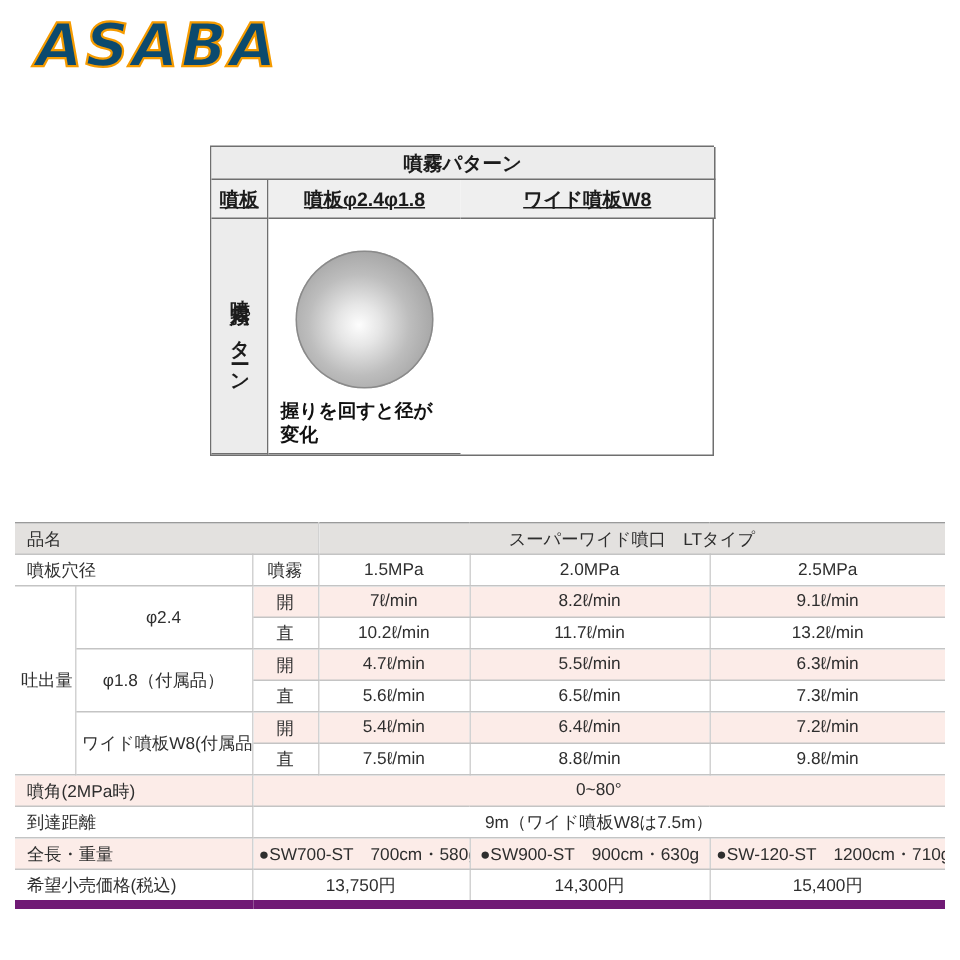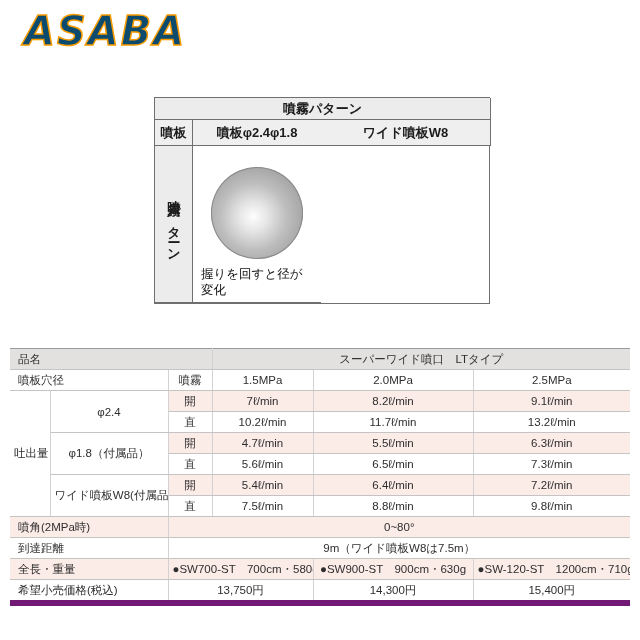--- a/index.html
+++ b/index.html
@@ -11,56 +11,56 @@
   
   .logo{
     position:absolute;left:24px;top:8px;
     font-family:"DejaVu Sans",sans-serif;
     font-weight:bold;font-style:italic;
     font-size:40px;line-height:46px;letter-spacing:2px;
     color:#0c4a6e;-webkit-text-stroke:1.5px #F59B00;
   }
   
   .pattern-table{
-    position:absolute;left:154px;top:97px;width:336px;height:207px;
+    position:absolute;left:140px;top:97px;width:336px;height:207px;
     border:1px solid #6f6f6f;box-sizing:border-box;
     display:grid;
     grid-template-columns:38px 128px 170px;
     grid-template-rows:22px 26px 157px;
     font-size:13px;
   }
   .pattern-table .cell{
     box-sizing:border-box;border-right:1px solid #6f6f6f;border-bottom:1px solid #6f6f6f;
     display:flex;align-items:center;justify-content:center;
     font-weight:bold;color:#1c1c1c;
   }
   .pattern-table .cell:nth-child(3n){border-right:none;}
   .pt-title{grid-column:1 / span 3;background:#ececec;}
-  .pt-head{background:#efefef;}
+  .pt-head{background:#efefef;text-decoration:underline;}
   .pt-side{
     background:#ececec;border-bottom:none;
     writing-mode:vertical-rl;letter-spacing:4px;font-weight:bold;
   }
   .pt-body{
     background:#ffffff;border-bottom:none;
     flex-direction:column;align-items:stretch;justify-content:flex-start;
   }
   .shape-wrap{display:flex;justify-content:center;}
   .sphere{
     width:92px;height:92px;border-radius:50%;margin-top:16px;
     background:radial-gradient(circle at 46% 54%,#fdfdfd 0%,#e6e6e6 20%,#bdbdbd 48%,#a0a0a0 78%,#909090 100%);
     box-shadow:inset 0 0 0 1px #8a8a8a;
   }
   .oval{
     width:158px;height:78px;border-radius:50%;margin-top:28px;
     background:radial-gradient(ellipse at 56% 50%,#fdfdfd 0%,#e3e3e3 18%,#b9b9b9 48%,#9d9d9d 80%,#8d8d8d 100%);
     box-shadow:inset 0 0 0 1px #8a8a8a;
   }
   .pt-caption{
-    margin-top:7px;padding:0 8px;font-weight:normal;font-size:12.5px;line-height:16px;
+    margin-top:7px;padding:0 8px;font-weight:bold;font-size:12.5px;line-height:16px;
     text-align:left;color:#111;
   }
   
   .spec-table{
     position:absolute;left:10px;top:348px;width:620px;
     border-collapse:collapse;table-layout:fixed;
     font-size:11.5px;color:#2e2e2e;
   }
   .spec-table td{
     border:1px solid #d2d2d2;

